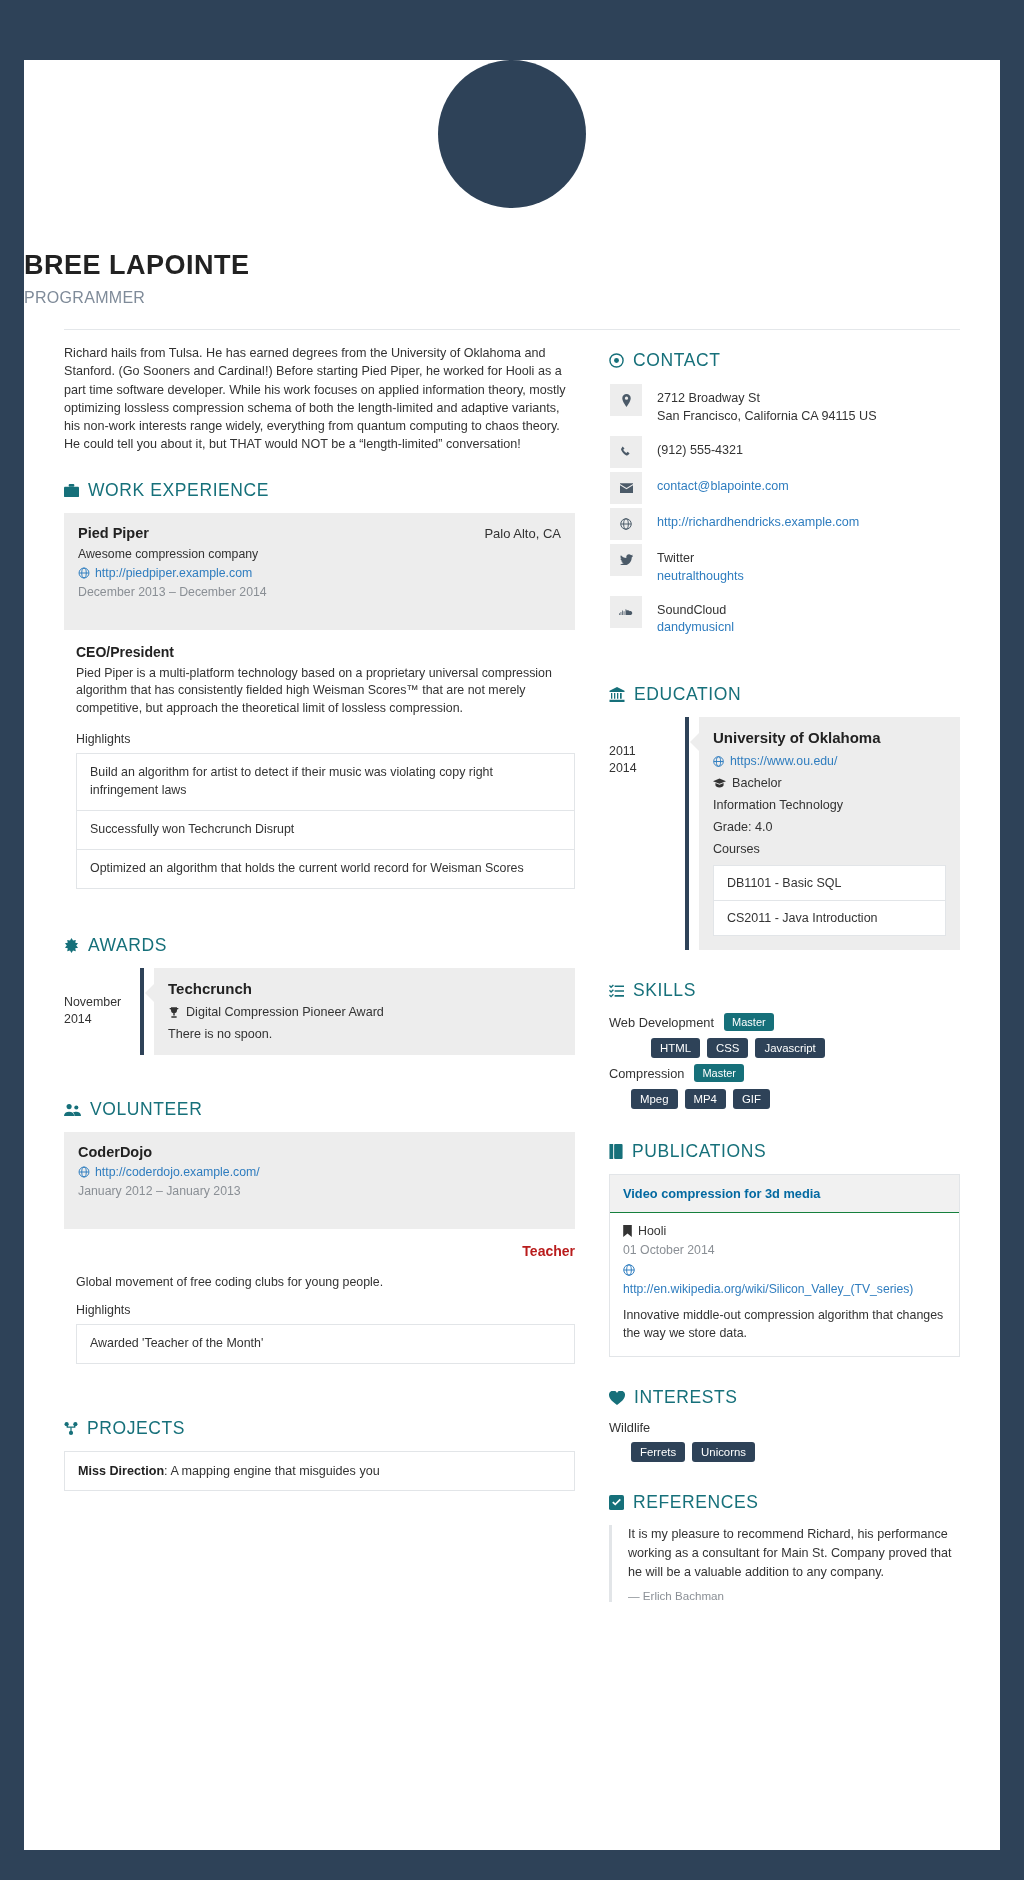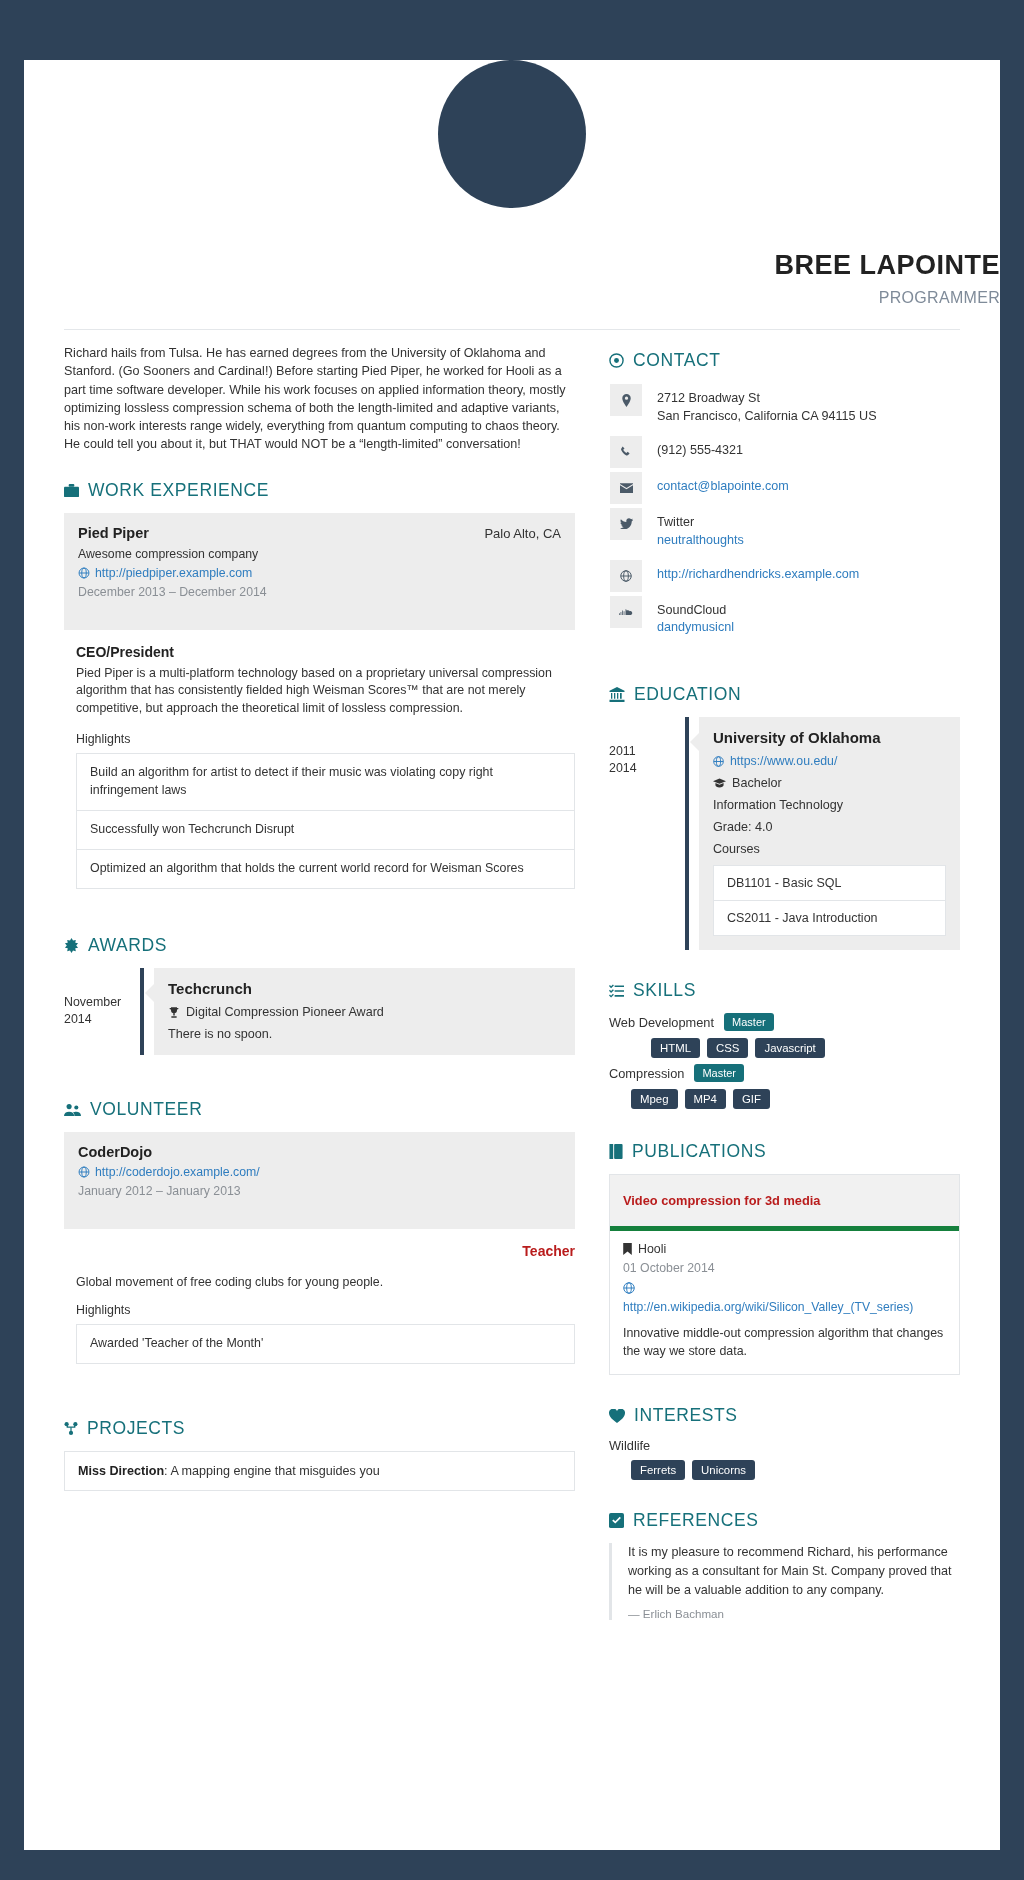--- a/index.html
+++ b/index.html
@@ -11,21 +11,21 @@
   }
   .page{
     position:absolute;left:24px;top:60px;width:976px;height:1790px;
     background:#ffffff;overflow:hidden;
   }
   .avatar{
     position:absolute;left:50%;transform:translateX(-50%);top:0;
     width:148px;height:148px;border-radius:50%;
     background:#2e4258;
   }
-  .namewrap{padding-top:190px;text-align:right;}
+  .namewrap{padding-top:190px;text-align:left;}
   .name{
     font-size:27px;letter-spacing:.5px;color:#222;font-weight:bold;
   }
   .label{
     font-size:16px;color:#7f8b99;margin-top:8px;letter-spacing:.3px;
   }
   .rule{
     margin:22px 40px 0 40px;border-top:1px solid #e4e7ea;
   }
   .cols{display:flex;padding:14px 40px 0 40px;box-sizing:border-box;}
@@ -95,21 +95,21 @@
     background:#16707a;color:#fff;font-size:11px;border-radius:3px;padding:3px 8px;
   }
   .tags{display:flex;gap:7px;flex-wrap:wrap;margin:7px 0 0 42px;}
   .tag{
     background:#2e4258;color:#fff;font-size:11.4px;border-radius:3px;padding:4px 9px;
   }
   .tags-left{margin-left:22px;}
 
   
   .pub{border:1px solid #e2e5e8;}
-  .pub-head{background:#f1f1f1;padding:18px 13px;font-size:12.8px;font-weight:bold;color:#b91c1c;border-bottom:5px solid #15803d;}
+  .pub-head{background:#f1f1f1;padding:11px 13px;font-size:12.8px;font-weight:bold;color:#0369a1;border-bottom:1px solid #15803d;}
   .pub-body{padding:11px 13px 13px 13px;}
   .pub-line{font-size:12.4px;color:#333;display:flex;gap:6px;align-items:center;}
   .pub-date{font-size:12.3px;color:#8a8f95;margin-top:5px;}
   .pub-link{font-size:12.2px;color:#2f7dbf;word-break:break-all;margin-top:5px;line-height:1.4;}
   .pub-desc{font-size:12.4px;color:#333;line-height:1.45;margin-top:9px;}
 
   
   .ref{
     border-left:3px solid #e2e5e8;padding:0 0 0 16px;margin-top:4px;
   }
@@ -319,42 +319,42 @@
                 <path d="M0 1l8 5 8-5V0H0zM0 2.6V12h16V2.6L8 7.6z"></path>
               </svg>
           </span>
         </div>
         <div class="c-val"><a href="#">contact@blapointe.com</a></div>
       </div>
 
       <div class="contact-row">
         <div class="c-ico">
           <span class="chip">
-            <svg width="13" height="11" viewBox="0 0 16 13" fill="#4b5a68">
-                <path d="M16 1.5c-.6.3-1.2.5-1.9.6.7-.4 1.2-1 1.4-1.8-.6.4-1.3.6-2.1.8A3.3 3.3 0 007.8 4c0 .3 0 .5.1.8C5.1 4.6 2.7 3.3 1.1 1.3c-.3.5-.5 1-.5 1.7 0 1.1.6 2.1 1.5 2.7-.5 0-1-.2-1.5-.4 0 1.6 1.1 2.9 2.6 3.2-.3.1-.6.1-.9.1h-.6c.4 1.3 1.6 2.3 3.1 2.3A6.7 6.7 0 010 12.2a9.4 9.4 0 005 1.5c6.1 0 9.4-5 9.4-9.4v-.4c.7-.5 1.2-1.1 1.6-1.8z"></path>
-              </svg>
-          </span>
-        </div>
-        <div class="c-val">
-          <div>Twitter</div>
-          <div class="sub">neutralthoughts</div>
-        </div>
-      </div>
-
-      <div class="contact-row">
-        <div class="c-ico">
-          <span class="chip">
             <svg width="12" height="12" viewBox="0 0 16 16" fill="none" stroke="#4b5a68" stroke-width="1.3">
                 <circle cx="8" cy="8" r="7"></circle>
                 <ellipse cx="8" cy="8" rx="3.1" ry="7"></ellipse>
                 <path d="M1 8h14"></path>
               </svg>
           </span>
         </div>
         <div class="c-val"><a href="#">http://richardhendricks.example.com</a></div>
+      </div>
+
+      <div class="contact-row">
+        <div class="c-ico">
+          <span class="chip">
+            <svg width="13" height="11" viewBox="0 0 16 13" fill="#4b5a68">
+                <path d="M16 1.5c-.6.3-1.2.5-1.9.6.7-.4 1.2-1 1.4-1.8-.6.4-1.3.6-2.1.8A3.3 3.3 0 007.8 4c0 .3 0 .5.1.8C5.1 4.6 2.7 3.3 1.1 1.3c-.3.5-.5 1-.5 1.7 0 1.1.6 2.1 1.5 2.7-.5 0-1-.2-1.5-.4 0 1.6 1.1 2.9 2.6 3.2-.3.1-.6.1-.9.1h-.6c.4 1.3 1.6 2.3 3.1 2.3A6.7 6.7 0 010 12.2a9.4 9.4 0 005 1.5c6.1 0 9.4-5 9.4-9.4v-.4c.7-.5 1.2-1.1 1.6-1.8z"></path>
+              </svg>
+          </span>
+        </div>
+        <div class="c-val">
+          <div>Twitter</div>
+          <div class="sub">neutralthoughts</div>
+        </div>
       </div>
 
       <div class="contact-row">
         <div class="c-ico">
           <span class="chip">
             <svg width="14" height="10" viewBox="0 0 18 11" fill="#4b5a68">
                 <path d="M0 7v2.4h1V7zm2 -1.5V9.4h1V5.5zm2-2V9.4h1V3.5zm2 1V9.4h1V4.5zM8.4 2v7.4h1V2zm2.1 1.2c-.4 0-.8.1-1.1.3v5.9h5.8A2.7 2.7 0 0015 4.2c-.4 0-.8.1-1.1.3A3.5 3.5 0 0010.5 3.2z"></path>
               </svg>
           </span>
         </div>

